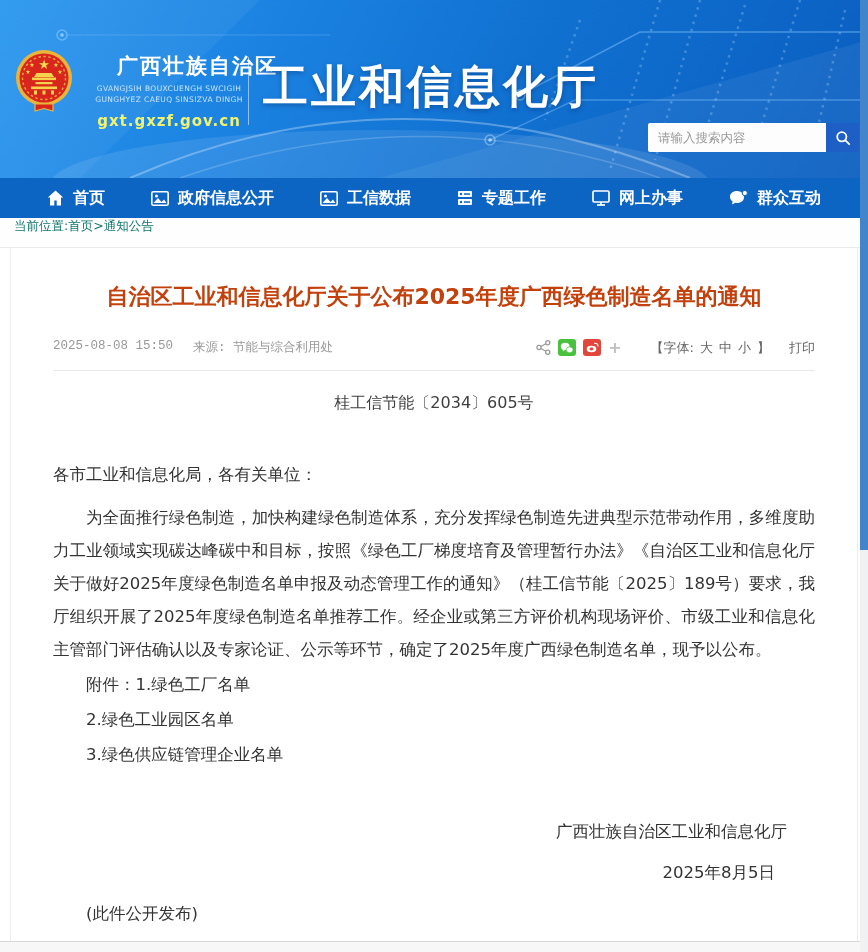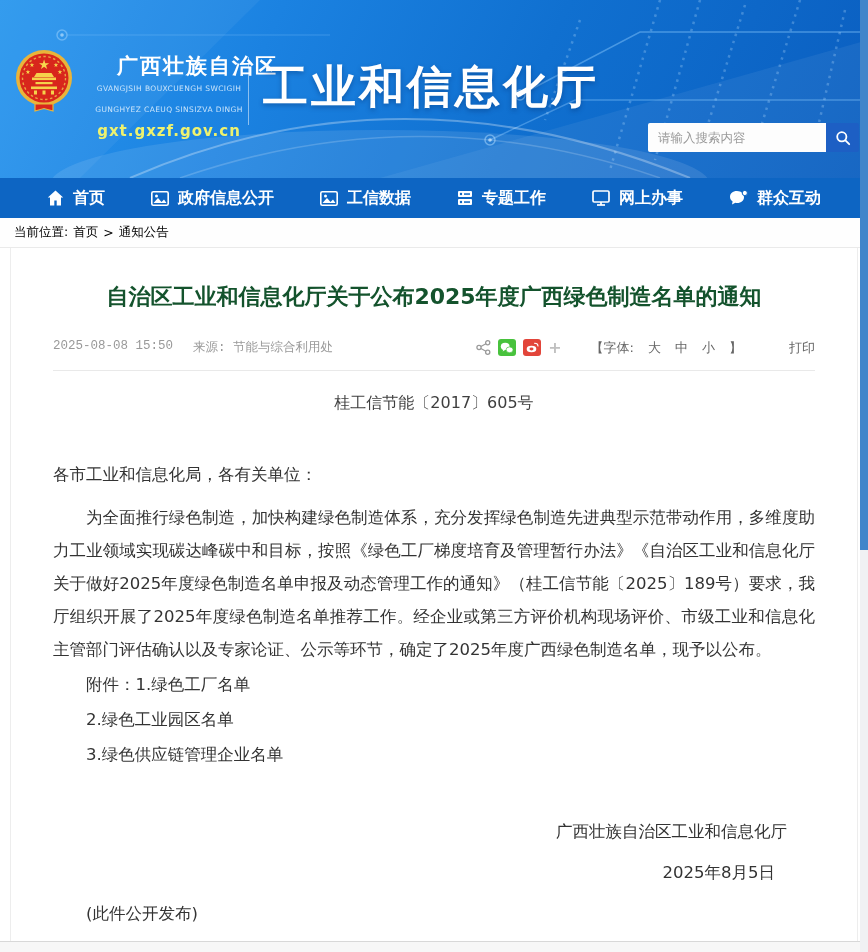--- a/index.html
+++ b/index.html
@@ -26,39 +26,39 @@
     display:flex; align-items:center; justify-content:center; }
 
   
   .nav { width:868px; height:40px; background:#0d65c3; display:flex; align-items:center; justify-content:center; }
   .nav-inner { display:flex; align-items:center; gap:46px; }
   .nav-item { display:flex; align-items:center; gap:9px; color:#fff; font-size:16px; font-weight:bold; cursor:pointer; white-space:nowrap; }
   .nav-item svg { display:block; }
 
   
   .breadcrumb { width:868px; height:30px; background:#fefefe; border-bottom:1px solid #eaeaea;
-    display:flex; align-items:center; padding-left:14px; font-size:12.5px; color:#000000; gap:5px; }
+    display:flex; padding-left:14px; font-size:12.5px; color:#0f766e; }
   .crumb-link { cursor:pointer; }
 
   
   .card { margin:0 10px; width:848px; border-left:1px solid #ededed; border-right:1px solid #ededed;
     height:693px; padding:0 42px; position:relative; background:#fff; }
-  .art-title { padding-top:34px; text-align:center; font-size:22px; line-height:30px; font-weight:bold; color:#14532d; }
+  .art-title { padding-top:34px; text-align:center; font-size:22px; line-height:30px; font-weight:bold; color:#c2410c; }
   .meta-row { margin-top:26px; display:flex; justify-content:space-between; align-items:center;
     font-size:12.5px; color:#999; padding-bottom:13px; border-bottom:1px solid #e9e9e9; }
   .meta-left { display:flex; gap:20px;font-family:Liberation Mono, monospace; }
   .meta-right { display:flex; align-items:center; gap:7px; color:#777; }
   .share-icon { display:inline-flex; align-items:center; justify-content:center; cursor:pointer; }
   .badge { width:18px; height:17px; border-radius:3px; display:inline-flex; align-items:center; justify-content:center; }
   .badge-wechat { background:#48c23d; }
   .badge-weibo { background:#e2453a; }
   .plus-glyph { color:#c0c0c0; font-size:16px; font-weight:bold; cursor:pointer; }
-  .font-ctl { margin-left:22px; color:#666; font-size:13px; display:flex; gap:14px; align-items:center; }
+  .font-ctl { margin-left:22px; color:#666; font-size:13px; display:flex; gap:6px; align-items:center; }
   .font-size-opt { cursor:pointer; }
-  .print-btn { margin-left:40px; color:#666; font-size:13px; cursor:pointer; }
+  .print-btn { margin-left:12px; color:#666; font-size:13px; cursor:pointer; }
 
   .doc-number { margin-top:22px; text-align:center; font-size:16px; color:#3f3f3f; }
   .body-text { font-size:16.5px; color:#333; line-height:33px; }
   .salutation { margin-top:44px; }
   .main-para { margin-top:10px; text-indent:2em; text-align:justify; }
   .attach-line { margin-top:2px; text-indent:2em; }
   .sig-name { margin-top:44px; text-align:right; padding-right:28px; }
   .sig-date { margin-top:8px; text-align:right; padding-right:40px; }
   .footnote { margin-top:8px; text-indent:2em; }
 
@@ -114,21 +114,21 @@
       <rect x="16" y="39.5" width="26" height="2.6" fill="#f5d24b"></rect>
       <rect x="19" y="43.5" width="3" height="4" fill="#f5d24b"></rect>
       <rect x="27.5" y="43.5" width="3" height="4" fill="#f5d24b"></rect>
       <rect x="36" y="43.5" width="3" height="4" fill="#f5d24b"></rect>
       <path d="M20 57 h18 v7 l-9 -2.5 l-9 2.5 z" fill="#d8261c" stroke="#e9b43a" stroke-width="1.2"></path>
     </svg>
 
     <div class="brand">
       <div class="brand-name">广西壮族自治区</div>
       <div class="brand-zhuang">GVANGJSIH BOUXCUENGH SWCIGIH</div>
-      <div class="brand-zhuang" style="margin-top:11px;">GUNGHYEZ CAEUQ SINSIZVA DINGH</div>
+      <div class="brand-zhuang" style="margin-top:1px;">GUNGHYEZ CAEUQ SINSIZVA DINGH</div>
       <div class="brand-url">gxt.gxzf.gov.cn</div>
     </div>
 
     <div class="v-divider"></div>
 
     <div class="dept-title">工业和信息化厅</div>
 
     <div class="search-wrap">
       <input class="search-input" type="text" placeholder="请输入搜索内容" style="">
       <button class="search-btn">
@@ -245,21 +245,21 @@
           <span>【字体:</span>
           <span class="font-size-opt">大</span>
           <span class="font-size-opt">中</span>
           <span class="font-size-opt">小</span>
           <span>】</span>
         </span>
         <span class="print-btn">打印</span>
       </div>
     </div>
 
-    <div class="doc-number">桂工信节能〔2017〕605号</div>
+    <div class="doc-number">桂工信节能〔2034〕605号</div>
 
     <p class="body-text salutation">各市工业和信息化局，各有关单位：</p>
 
     <p class="body-text main-para">为全面推行绿色制造，加快构建绿色制造体系，充分发挥绿色制造先进典型示范带动作用，多维度助力工业领域实现碳达峰碳中和目标，按照《绿色工厂梯度培育及管理暂行办法》《自治区工业和信息化厅关于做好2025年度绿色制造名单申报及动态管理工作的通知》（桂工信节能〔2025〕189号）要求，我厅组织开展了2025年度绿色制造名单推荐工作。经企业或第三方评价机构现场评价、市级工业和信息化主管部门评估确认以及专家论证、公示等环节，确定了2025年度广西绿色制造名单，现予以公布。</p>
 
     <p class="body-text attach-line">附件：1.绿色工厂名单</p>
     <p class="body-text attach-line">2.绿色工业园区名单</p>
     <p class="body-text attach-line">3.绿色供应链管理企业名单</p>
 
     <p class="body-text sig-name">广西壮族自治区工业和信息化厅</p>

